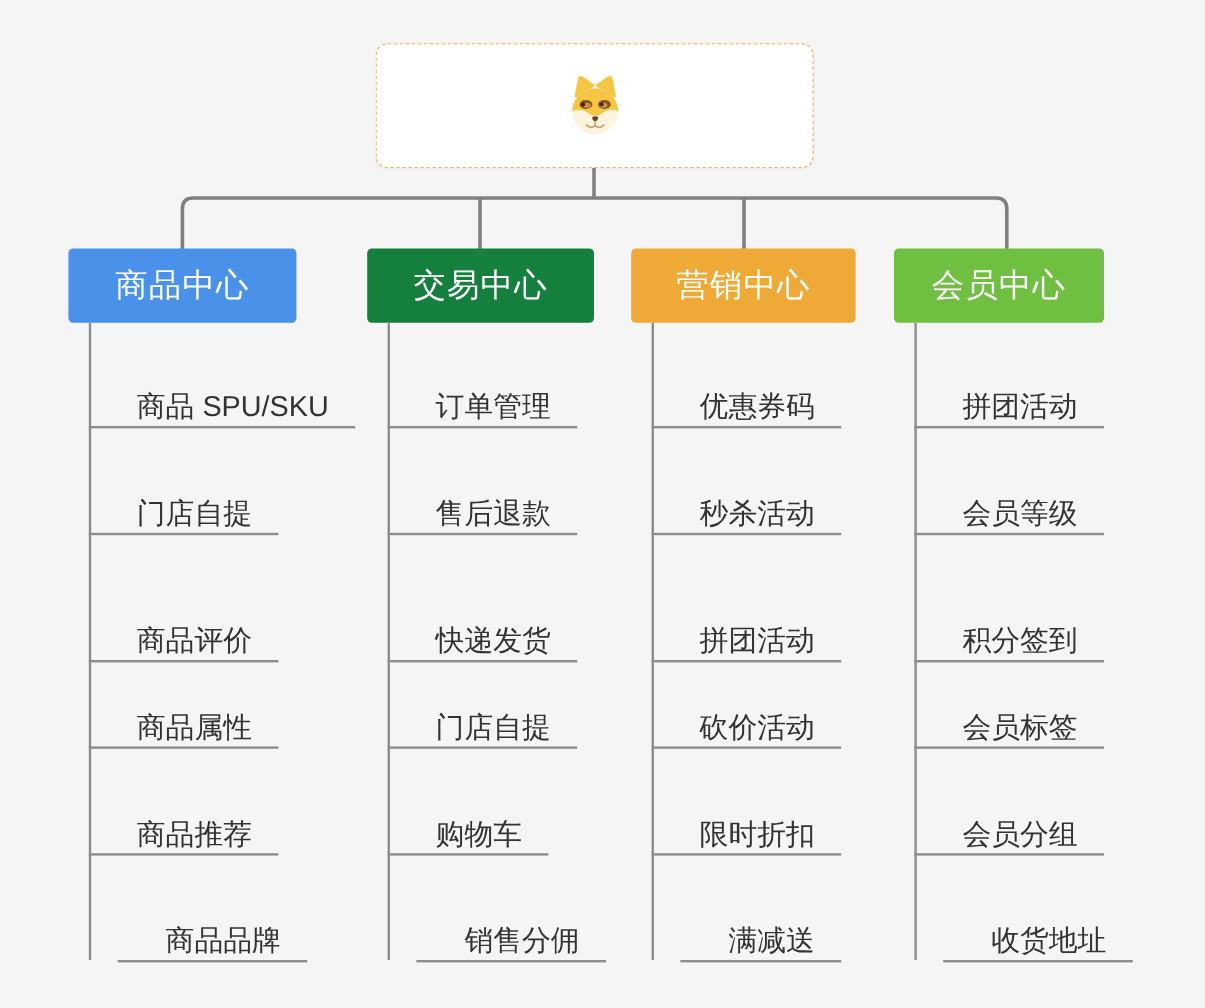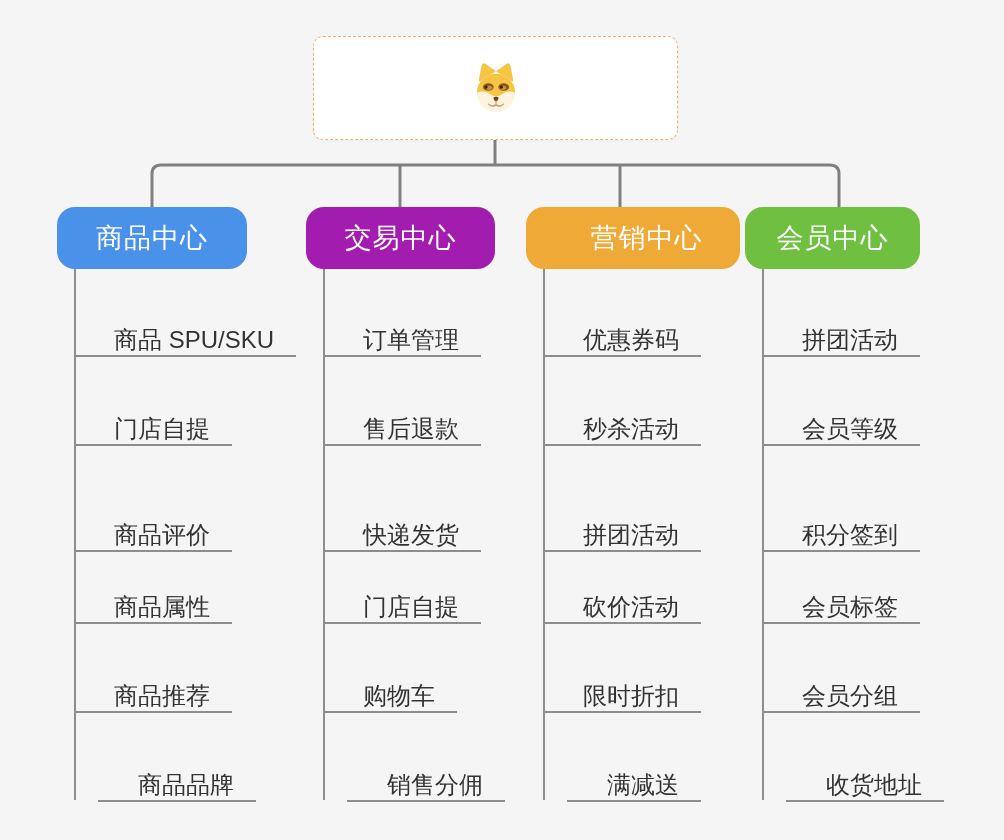--- a/index.html
+++ b/index.html
@@ -40,31 +40,31 @@
     font-size: 42px;
     letter-spacing: 2px;
     color: #f0a843;
     white-space: nowrap;
   }
   
   .branch-node {
     position: absolute;
     top: 207px;
     height: 62px;
-    border-radius: 18px;
+    border-radius: 4px;
     color: #ffffff;
     font-size: 27px;
     letter-spacing: 1px;
     line-height: 62px;
     text-align: center;
     cursor: pointer;
   }
   .branch-blue   { left: 57px;  width: 190px; background: #4a92e9; }
-  .branch-red    { left: 306px; width: 189px; background: #a21caf; }
-  .branch-orange { left: 526px; width: 187px; background: #eea937; padding-left: 27px; }
+  .branch-red    { left: 306px; width: 189px; background: #15803d; }
+  .branch-orange { left: 526px; width: 187px; background: #eea937; }
   .branch-green  { left: 745px; width: 175px; background: #6fbf41; }
   
   .children-col {
     position: absolute;
     top: 269px;
     width: 0;
     height: 531px;
     border-left: 2px solid #8d8d8d;
   }
   .col-1 { left: 74px; }

